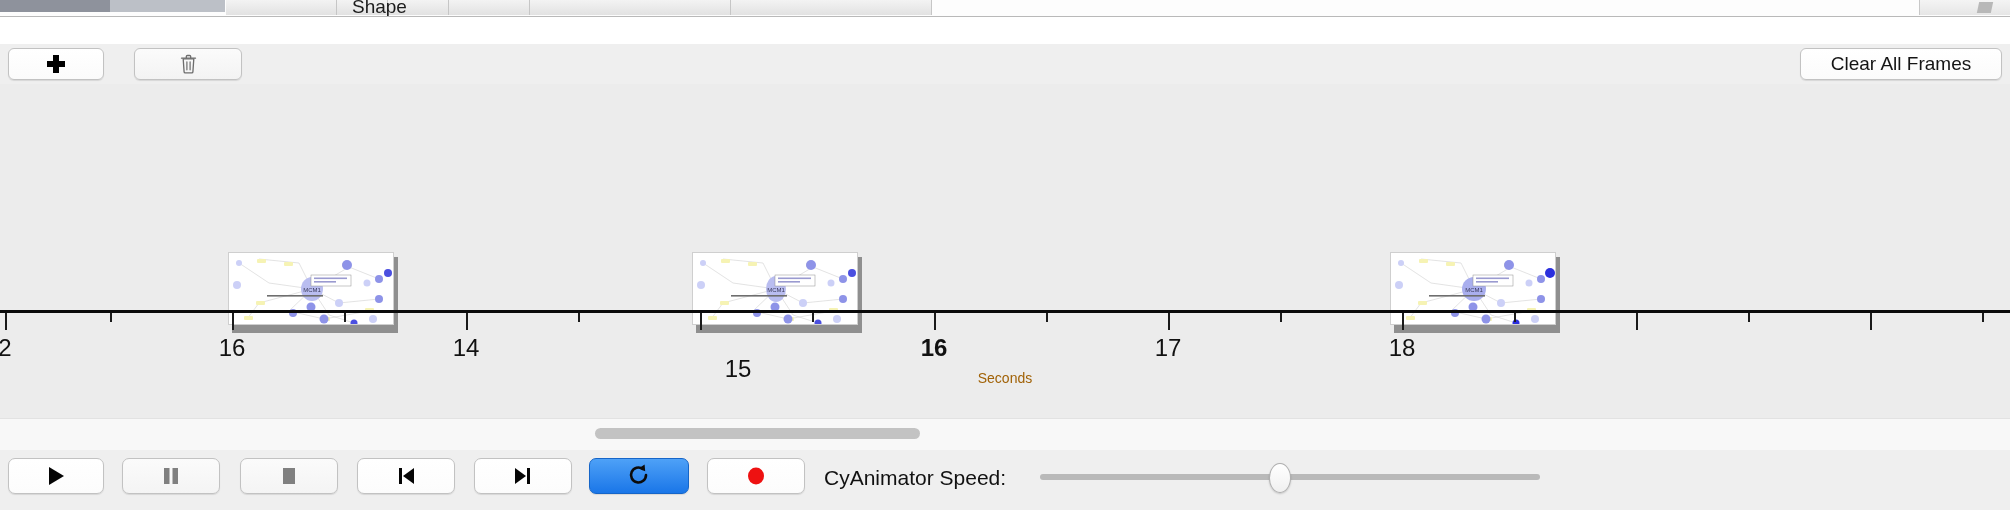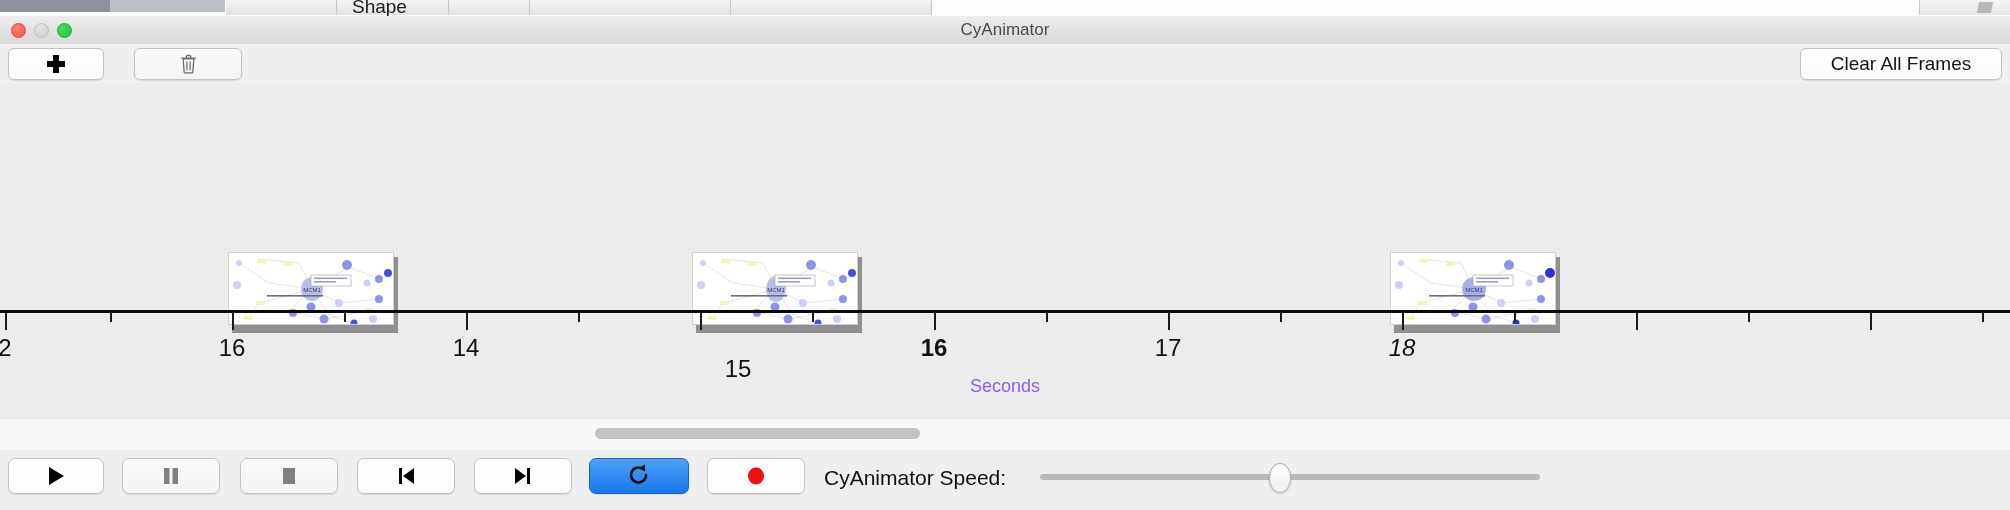--- a/index.html
+++ b/index.html
@@ -209,25 +209,25 @@
     top: 250px;
     font-size: 24px;
     color: #111;
     font-family: "Liberation Sans", sans-serif;
     transform: translateX(-50%);
     white-space: nowrap;
   }
 
   .axis-title {
     position: absolute;
-    top: 292px;
+    top: 286px;
     width: 100%;
     text-align: center;
-    font-size: 18px;
-    color: #8b5cf6;
+    font-size: 14px;
+    color: #a16207;
     font-family: "Liberation Sans", sans-serif;
   }
 
   
   .scroll-strip {
     position: absolute;
     left: 0; top: 418px;
     width: 2010px;
     height: 32px;
     background: #f8f8f8;
@@ -319,28 +319,20 @@
     <div class="bg-chip" style="left:388px;width:60px;"></div>
     <div class="bg-chip" style="left:449px;width:80px;"></div>
     <div class="bg-chip" style="left:530px;width:200px;"></div>
     <div class="bg-chip" style="left:731px;width:200px;"></div>
     <span class="bg-shape-label">Shape</span>
     <div class="bg-rt">
       <div class="bg-rt-inner"></div>
     </div>
   </div>
 
-  <div class="titlebar">
-    <div class="traffic">
-      <div class="dot red"></div>
-      <div class="dot yellow"></div>
-      <div class="dot green"></div>
-    </div>
-    <div class="window-title">CyAnimator</div>
-  </div>
 
   <div class="toolbar">
 
     <div class="btn btn-add">
       <span class="plus-icon"></span>
     </div>
 
     <div class="btn btn-del flat">
       <svg class="trash-icon" viewBox="0 0 17 20">
         <path d="M1.5 4.2h14" stroke="#6d6d6d" stroke-width="1.3" fill="none" stroke-linecap="round"></path>
@@ -533,21 +525,21 @@
     <div class="tick minor" style="left:1748px;"></div>
     <div class="tick major" style="left:1870px;"></div>
     <div class="tick minor" style="left:1982px;"></div>
 
     <div class="tick-label" style="left:5px;">2</div>
     <div class="tick-label" style="left:232px;">16</div>
     <div class="tick-label" style="left:466px;">14</div>
     <div class="tick-label" style="left:738px;margin-top:21px;">15</div>
     <div class="tick-label" style="left:934px;font-weight:bold;">16</div>
     <div class="tick-label" style="left:1168px;">17</div>
-    <div class="tick-label" style="left:1402px;font-style:italic;">18</div>
+    <div class="tick-label" style="left:1402px;">18</div>
 
     <div class="axis-title">Seconds</div>
   </div>
 
   <div class="scroll-strip">
     <div class="scroll-thumb" style="left:595px;width:325px;"></div>
   </div>
 
   <div class="controls">
 

